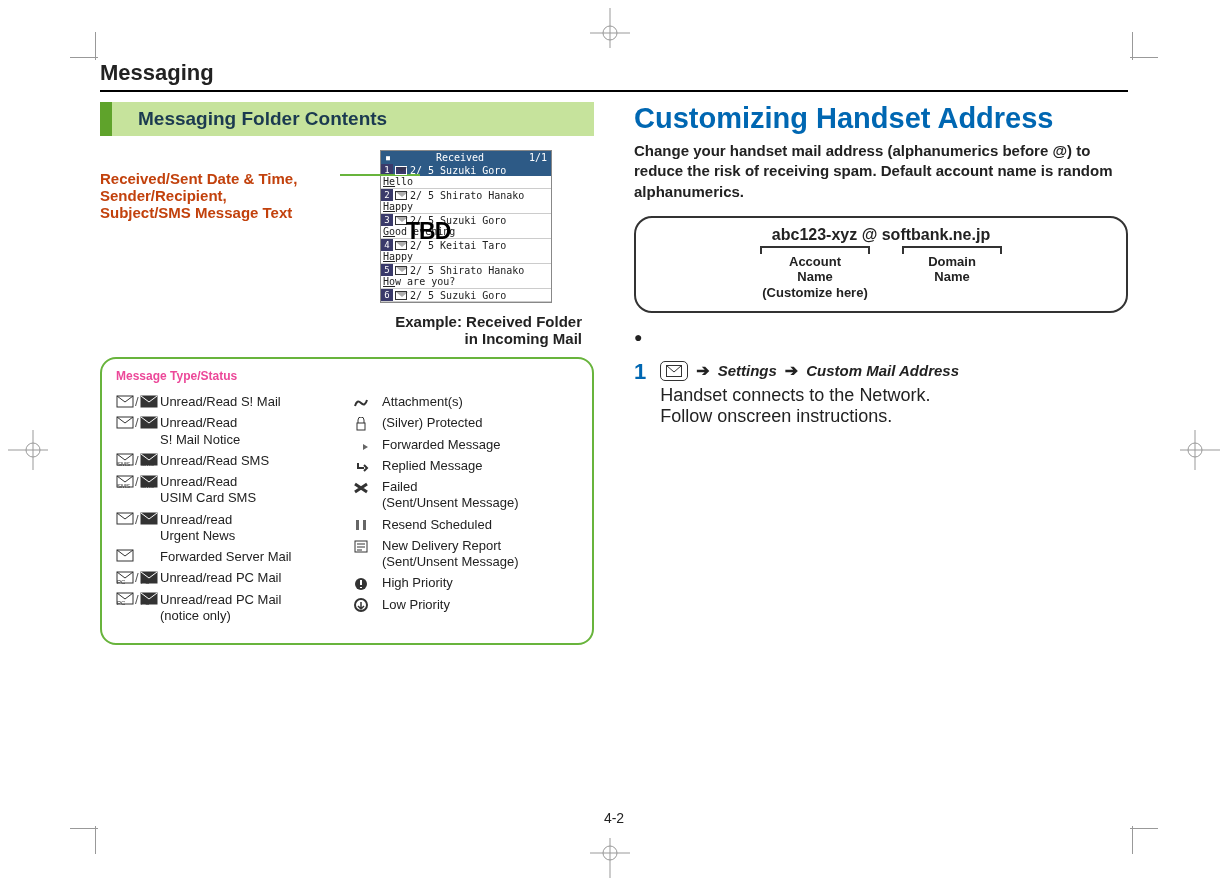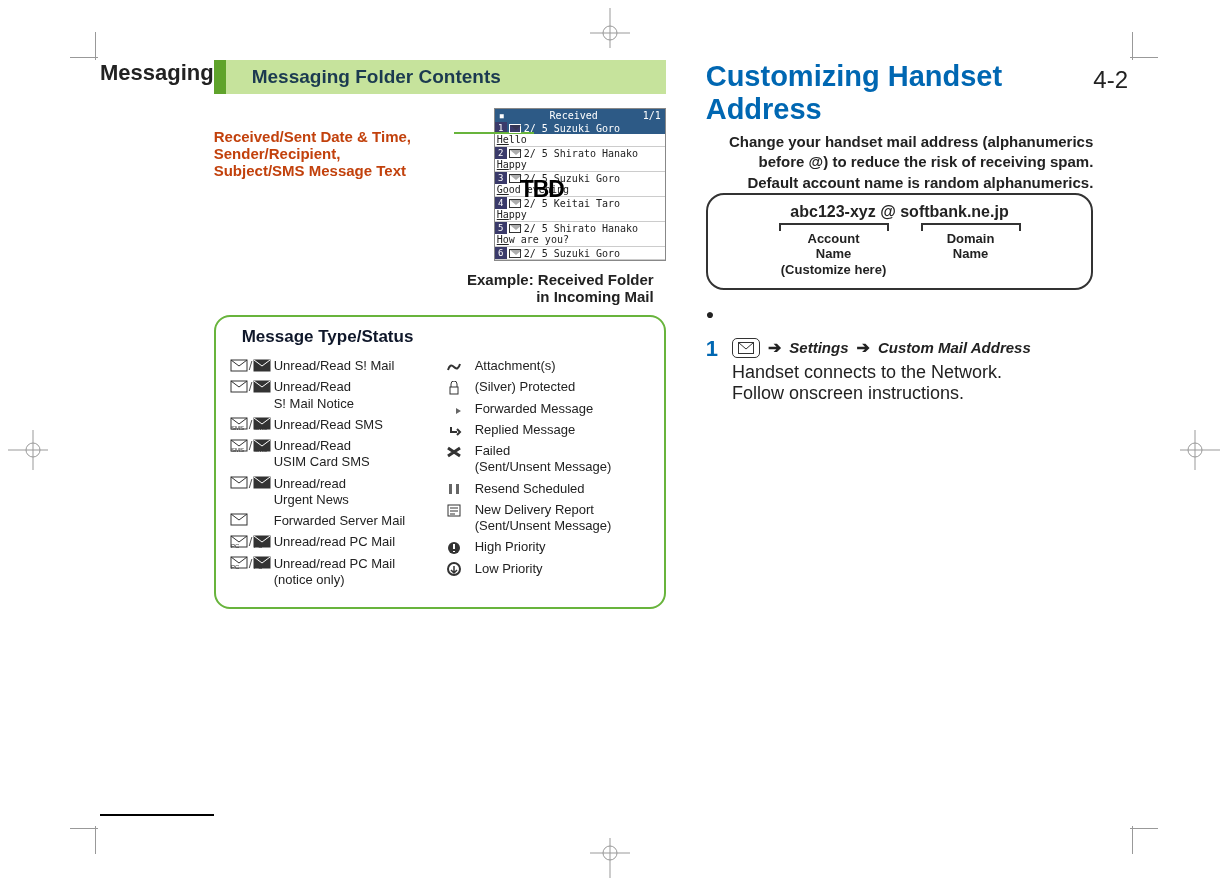--- a/index.html
+++ b/index.html
@@ -34,21 +34,21 @@
   .crop-bl::before { bottom: 25px; left: 0; }
   .crop-bl::after  { bottom: 0; left: 25px; }
   .crop-br { bottom: 32px; right: 70px; }
   .crop-br::before { bottom: 25px; right: 0; }
   .crop-br::after  { bottom: 0; right: 25px; }
 
   .page {
     position: absolute;
     top: 60px; left: 100px; right: 100px; bottom: 60px;
     display: flex;
-    flex-direction: row;
+    flex-direction: column;
   }
   .page-title {
     font-size: 22px;
     font-weight: bold;
     border-bottom: 2px solid #000;
     padding-bottom: 4px;
     margin-bottom: 10px;
   }
   .columns {
     display: flex;
@@ -164,23 +164,23 @@
   }
 
   
   .type-box {
     border: 2.5px solid #68B43C;
     border-radius: 16px;
     padding: 10px 14px 14px 14px;
     position: relative;
   }
   .type-box h3 {
-    margin: 0 0 6px 12px;
-    font-size: 17px;
-    color: #0f172a;
+    margin: 0 0 6px 0;
+    font-size: 12px;
+    color: #ec4899;
   }
   .type-head {
     display: flex;
     background: #eaf4da;
     font-weight: bold;
     font-size: 14px;
   }
   .type-head div { flex: 1; text-align: center; padding: 4px 0; }
   .type-cols { display: flex; gap: 10px; font-size: 13px; }
   .type-cols .half { flex: 1; }
@@ -206,21 +206,21 @@
   .main-heading {
     font-size: 29px;
     font-weight: bold;
     color: #0067B2;
     margin: 0 0 6px 0;
   }
   .lead {
     font-size: 15px;
     font-weight: bold;
     line-height: 1.35;
-    text-align: right;
+    margin-bottom: 14px;
   }
   .addr-box {
     border: 2.5px solid #333;
     border-radius: 18px;
     padding: 8px 14px 10px 14px;
     text-align: center;
     margin-bottom: 16px;
   }
   .addr-box .addr {
     font-size: 16px;
@@ -261,21 +261,21 @@
     border: 1.5px solid #333;
     border-radius: 5px;
     width: 28px; height: 20px;
     align-items: center; justify-content: center;
   }
   .mailkey svg { width: 16px; height: 12px; }
   .step .sub { font-size: 18px; }
 
   .page-num {
     text-align: center;
-    font-size: 24px;
+    font-size: 14px;
     margin-top: 6px;
   }
 </style>
 </head>
 <body>
 
 <div class="crop crop-tl"></div>
 <div class="crop crop-tr"></div>
 <div class="crop crop-bl"></div>
 <div class="crop crop-br"></div>

